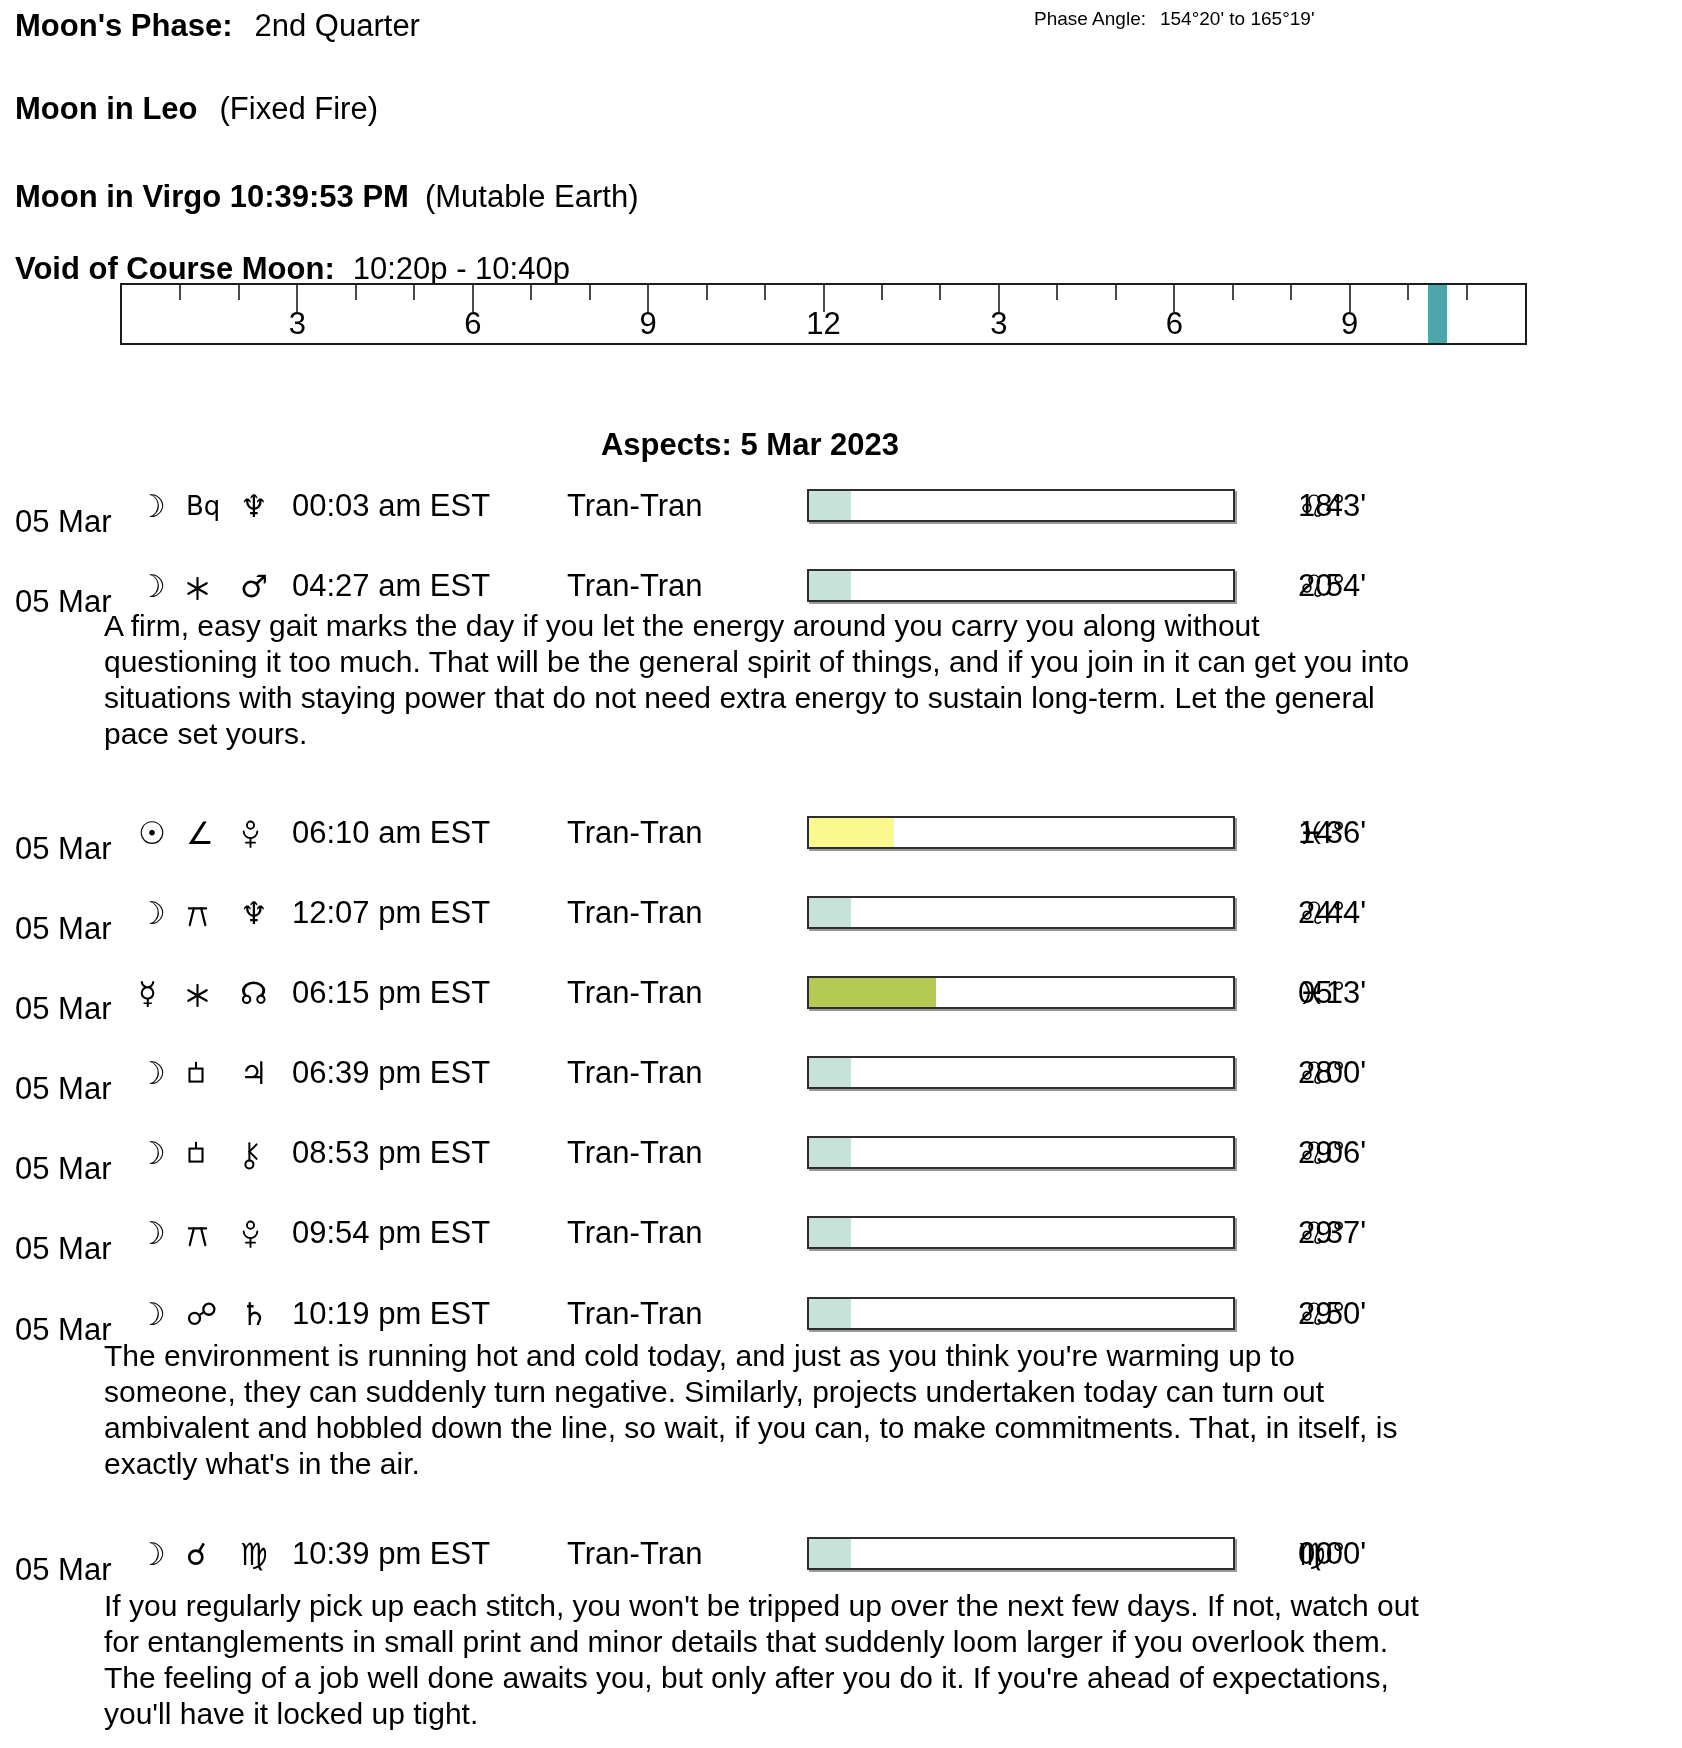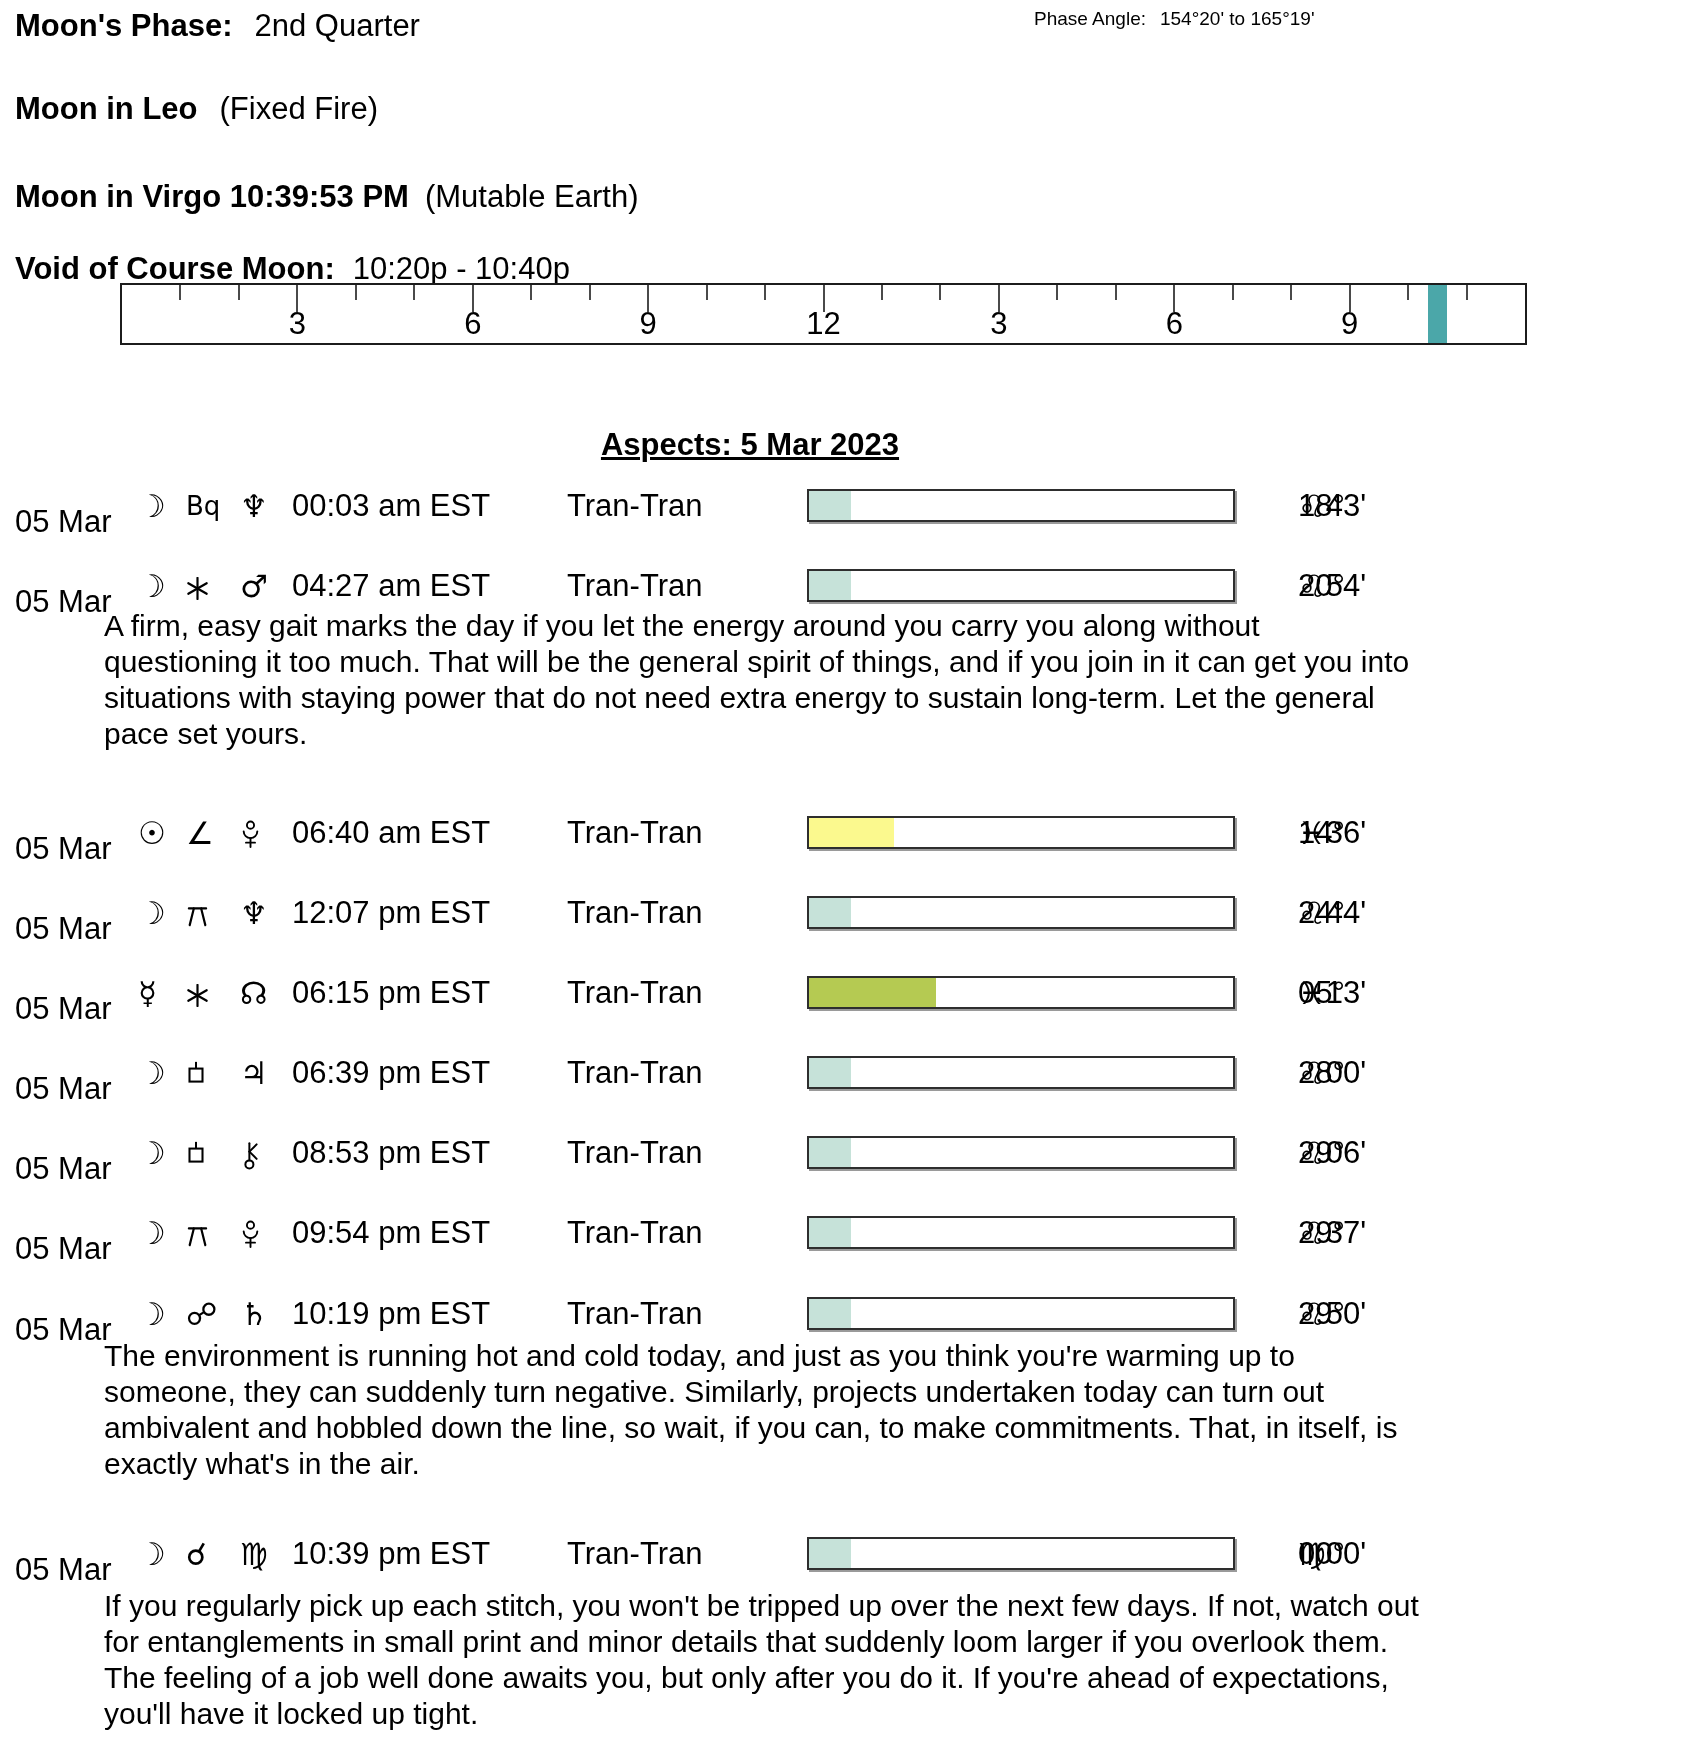--- a/index.html
+++ b/index.html
@@ -15,21 +15,21 @@
   .ruler{position:absolute;left:120px;top:283px;width:1403px;height:58px;
          border:2px solid #1c1c1c;background:#fff;}
   .tick{position:absolute;top:0;width:2px;background:#4a4a4a;}
   .tick.minor{height:15px;}
   .tick.major{height:27px;}
   .tick-label{position:absolute;bottom:1px;font-size:31px;transform:translateX(-50%);}
   .voc-marker{position:absolute;top:0;height:100%;}
 
   
   .aspects-title{position:absolute;left:0;top:427px;width:1500px;text-align:center;
-                 font-size:31px;font-weight:bold;text-decoration:underline;}
+                 font-size:31px;font-weight:bold;}
   .arow{position:absolute;left:0;width:1682px;height:42px;}
   .arow span{position:absolute;top:0;line-height:40px;font-size:31px;white-space:nowrap;}
   .c-date{left:15px;margin-top:16px;}
   .c-b1{left:138px;}
   .c-asp{left:186px;}
   .c-b2{left:240px;}
   .c-time{left:292px;}
   .c-type{left:567px;}
   .c-val{left:1298px;}
   .glyph{font-family:"DejaVu Sans",sans-serif;}
@@ -133,21 +133,21 @@
       <span class="glyph c-b1">☉</span>
       <span class="glyph c-asp">∠</span>
       <span class="glyph c-b2"><svg class="tall" width="21" height="30" viewBox="0 0 20 28">
           <g stroke="#000" stroke-width="1.8" fill="none" stroke-linecap="round">
             <circle cx="10" cy="4.6" r="3.4"></circle>
             <path d="M 3.5 10.5 a 6.5 6.5 0 0 0 13 0"></path>
             <line x1="10" y1="17" x2="10" y2="25.5"></line>
             <line x1="5.7" y1="21.3" x2="14.3" y2="21.3"></line>
           </g>
         </svg></span>
-      <span class="c-time">06:40 am EST</span>
+      <span class="c-time">06:10 am EST</span>
       <span class="c-type">Tran-Tran</span>
       <div class="orb-bar">
         <div class="orb-fill" style="width: 20%; background: rgb(251, 249, 142);"></div>
       </div>
       <span class="c-val"><span>14°</span><span class="glyph " style="position: static;">♓</span><span>36'</span></span>
     </div>
     <div class="arow" style="top: 893px;">
       <span class="c-date">05 Mar</span>
       <span class="glyph c-b1">☽</span>
       <span class="glyph c-asp"><svg width="23" height="21" viewBox="0 0 20 18">

